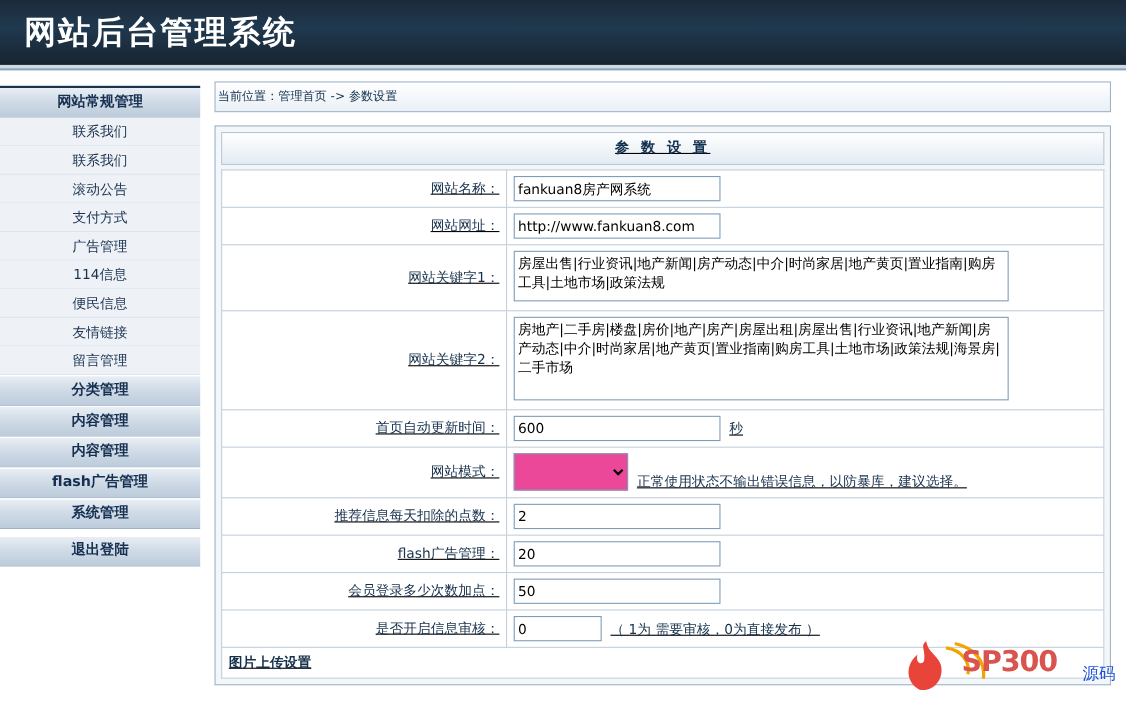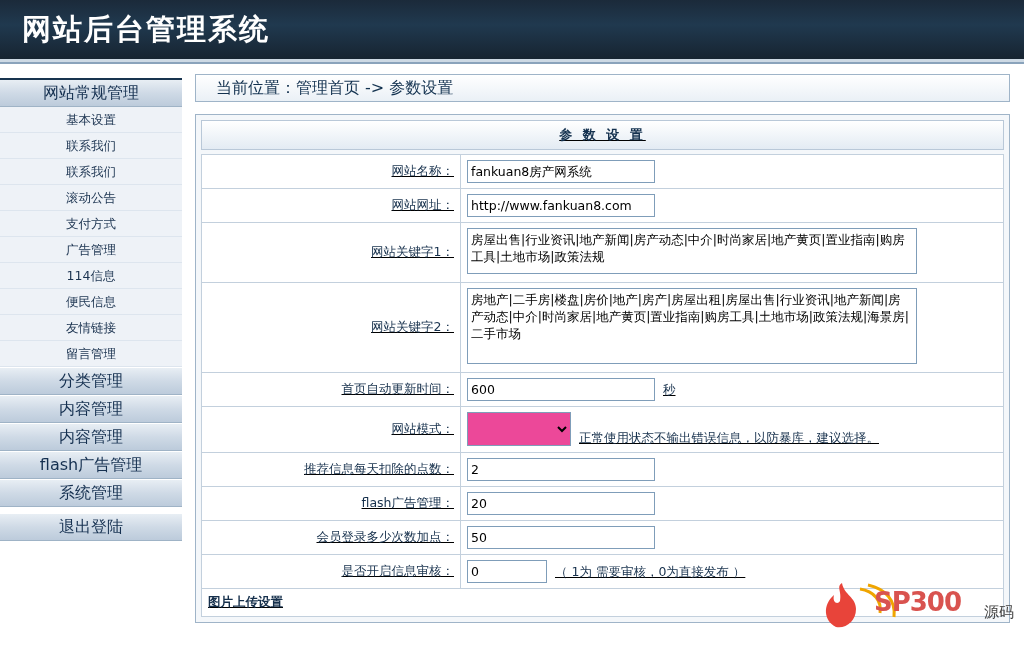--- a/index.html
+++ b/index.html
@@ -53,22 +53,22 @@
     border-right: 1px solid #ffffff;
     padding-top: 14px;
   }
   .menu-group {
     height: 26px;
     line-height: 26px;
     background: linear-gradient(to bottom, #e8eef4 0%, #cfdae6 50%, #bccbdb 100%);
     border-top: 1px solid #ffffff;
     border-bottom: 1px solid #9fb3c6;
     color: #153050;
-    font-weight: normal;
-    font-size: 16px;
+    font-weight: bold;
+    font-size: 13px;
     text-align: center;
     font-family: "DejaVu Sans", sans-serif;
     cursor: pointer;
   }
   .menu-group.first {
     border-top: 2px solid #18344f;
   }
   .menu-item {
     height: 25px;
     line-height: 25px;
@@ -86,23 +86,23 @@
     flex: 1;
     padding: 10px 14px 0 12px;
     background: #ffffff;
     overflow: hidden;
   }
   .breadcrumb {
     height: 26px;
     line-height: 26px;
     border: 1px solid #9fb4c8;
     background: linear-gradient(to bottom, #ffffff 0%, #eaf0f6 100%);
-    font-size: 16px;
+    font-size: 11px;
     color: #12314f;
-    padding-left: 20px;
+    padding-left: 2px;
     font-family: "DejaVu Sans", sans-serif;
     margin-bottom: 12px;
   }
   .panel {
     border: 1px solid #9fb4c8;
     background: #f4f7fa;
     padding: 5px;
     text-decoration: underline;
   }
   .panel-title {
@@ -196,40 +196,39 @@
     font-weight: bold;
     color: #d9534f;
     font-family: "DejaVu Sans", sans-serif;
     letter-spacing: -1px;
   }
   .wm-sub {
     position: absolute;
     right: 2px;
     top: 22px;
     font-size: 15px;
-    color: #404040;
+    color: #1d4ed8;
     font-family: "DejaVu Sans", sans-serif;
   }
 </style>
 </head>
 <body>
 
 <div id="app">
 
   <div class="header">
     <div class="header-title">网站后台管理系统</div>
     <div class="header-strip"></div>
   </div>
 
   <div class="body-wrap">
 
     <div class="sidebar">
 
       <div class="menu-group first">网站常规管理</div>
-      <div class="menu-item">基本设置</div>
       <div class="menu-item">联系我们</div>
       <div class="menu-item">联系我们</div>
       <div class="menu-item">滚动公告</div>
       <div class="menu-item">支付方式</div>
       <div class="menu-item">广告管理</div>
       <div class="menu-item">114信息</div>
       <div class="menu-item">便民信息</div>
       <div class="menu-item">友情链接</div>
       <div class="menu-item">留言管理</div>
 

